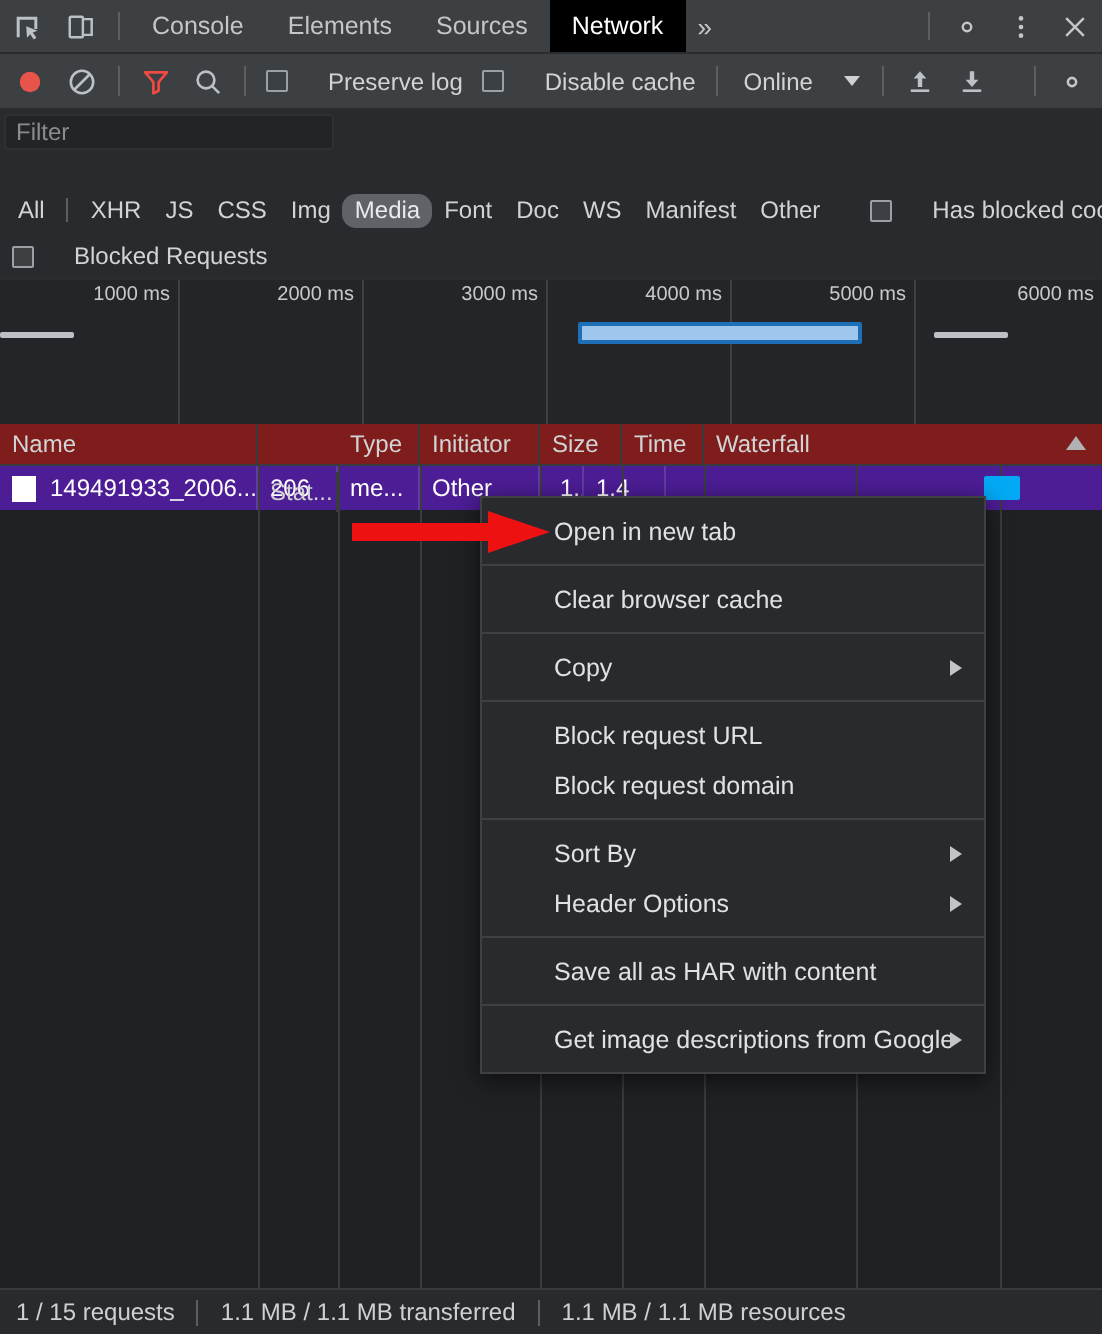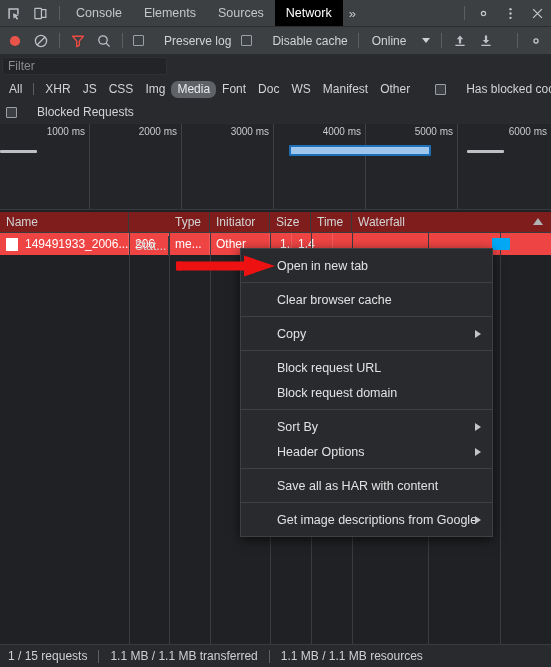--- a/index.html
+++ b/index.html
@@ -148,20 +148,21 @@
     color: #8a8c8e;
     font-size: 12px;
     border-radius: 2px;
   }
   .fb-row2 {
     height: 24px;
     display: flex;
     align-items: center;
     padding-left: 3px;
     gap: 0;
+    margin-top: 16px;
   }
   .ftype {
     padding: 2px 6px;
     font-size: 12px;
     color: #d2d3d4;
     border-radius: 7px;
     white-space: nowrap;
     line-height: 13px;
   }
   .ftype.active {
@@ -262,21 +263,21 @@
     border-bottom: 7px solid #b0b2b4;
   }
   .row {
     height: 22px;
     display: flex;
     align-items: center;
     font-size: 12px;
     box-sizing: border-box;
   }
   .row.selected {
-    background: #ef4444;
+    background: #4c1d95;
     color: #ffffff;
     align-items: flex-end;
   }
   .td {
     height: 100%;
     display: flex;
     align-items: center;
     padding-left: 6px;
     box-sizing: border-box;
     overflow: hidden;

